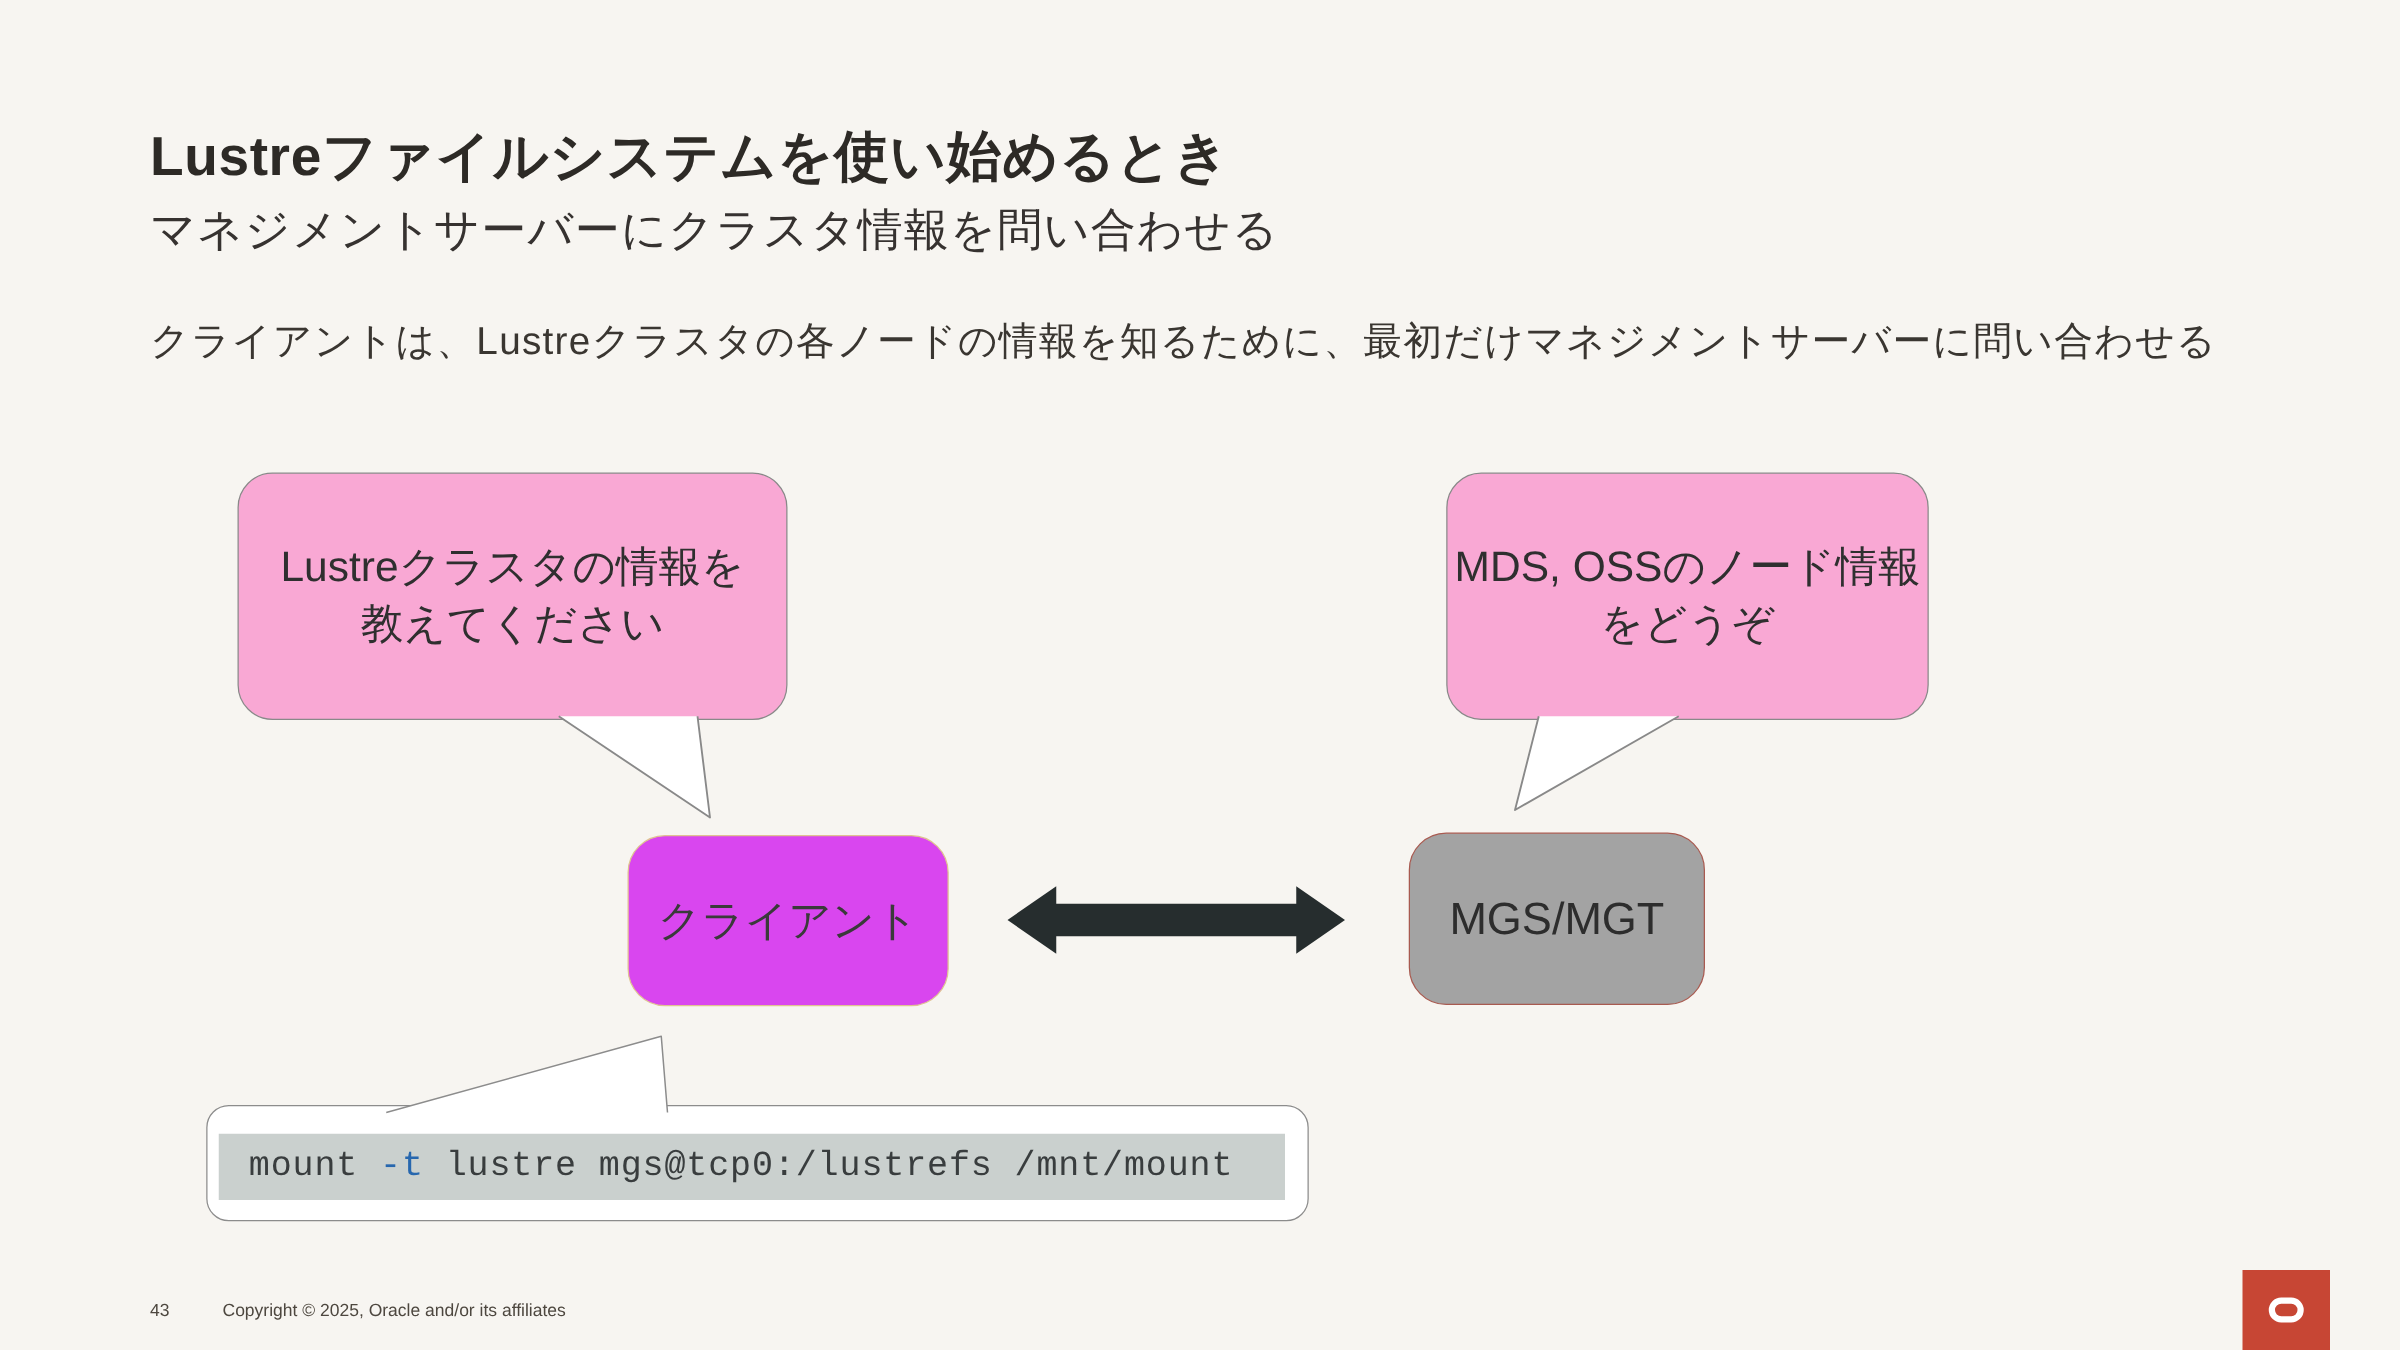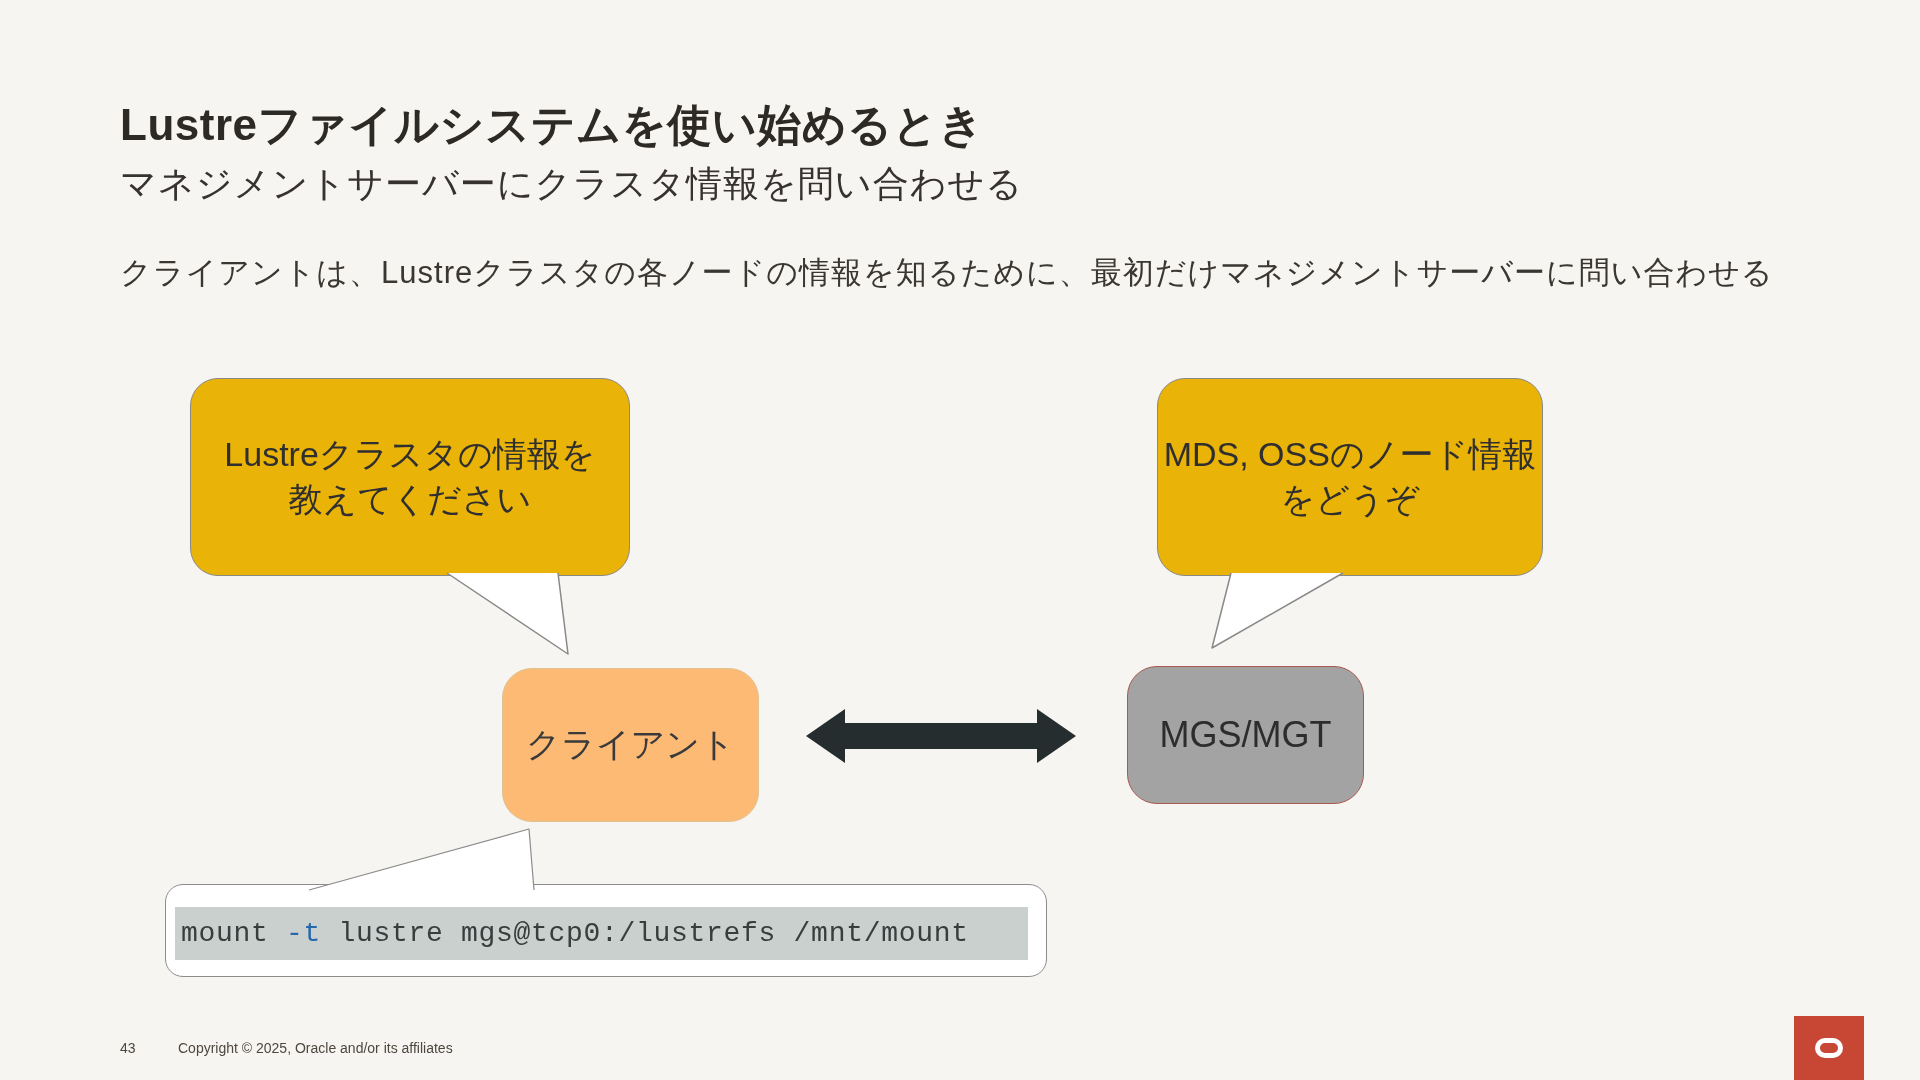--- a/index.html
+++ b/index.html
@@ -22,58 +22,58 @@
     letter-spacing: 1px; white-space: nowrap; text-align: center;
   }
   .body-text {
     position: absolute; left: 120px; top: 252px;
     font-size: 31px; color: #3a3631;
     letter-spacing: 1px; white-space: nowrap;
   }
 
   .bubble {
     position: absolute;
-    background: #eab308;
+    background: #f9a8d4;
     border: 1.5px solid #898989;
     border-radius: 28px;
     display: flex; align-items: center; justify-content: center;
     text-align: center;
     font-size: 34px; color: #2f2f2f; line-height: 1.32;
     box-sizing: border-box;
   }
   .bubble-left  { left: 190px;  top: 378px; width: 440px; height: 198px; }
   .bubble-right { left: 1157px; top: 378px; width: 386px; height: 198px; }
 
   .node-box {
     position: absolute;
     display: flex; align-items: center; justify-content: center;
     border-radius: 30px; box-sizing: border-box;
     white-space: nowrap;
   }
   .client-box {
-    left: 502px; top: 668px; width: 257px; height: 154px;
-    background: #fdba74; border: 1.5px solid #dfc291;
+    left: 502px; top: 668px; width: 257px; height: 137px;
+    background: #d946ef; border: 1.5px solid #dfc291;
     font-size: 34px; color: #3a3a3a;
   }
   .server-box {
     left: 1127px; top: 666px; width: 237px; height: 138px;
     background: #a3a3a3; border: 1.5px solid #a85a50;
     font-size: 36px; color: #2d2d2d;
   }
 
   .command-bubble {
     position: absolute; left: 165px; top: 884px; width: 882px; height: 93px;
     background: #ffffff; border: 1px solid #8c8c8c; border-radius: 18px;
     box-sizing: border-box;
   }
   .code-strip {
     position: absolute; left: 175px; top: 907px; width: 853px; height: 53px;
     background: #cad0ce;
     display: flex; align-items: center;
-    padding-left: 6px; box-sizing: border-box;
+    padding-left: 24px; box-sizing: border-box;
     font-family: "Liberation Mono", "DejaVu Sans Mono", monospace;
     font-size: 28px; color: #393d3e; letter-spacing: 0.7px;
     white-space: pre;
   }
   .code-accent { color: #2767ae; }
 
   .overlay {
     position: absolute; left: 0; top: 0; width: 1920px; height: 1080px;
     pointer-events: none;
   }

